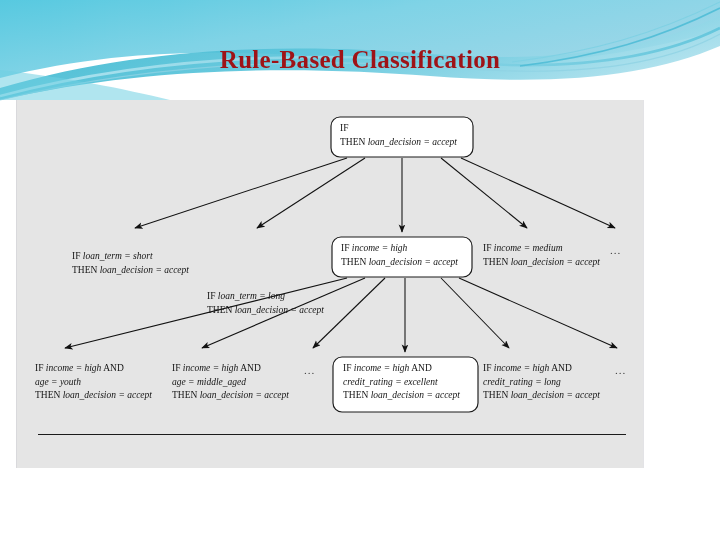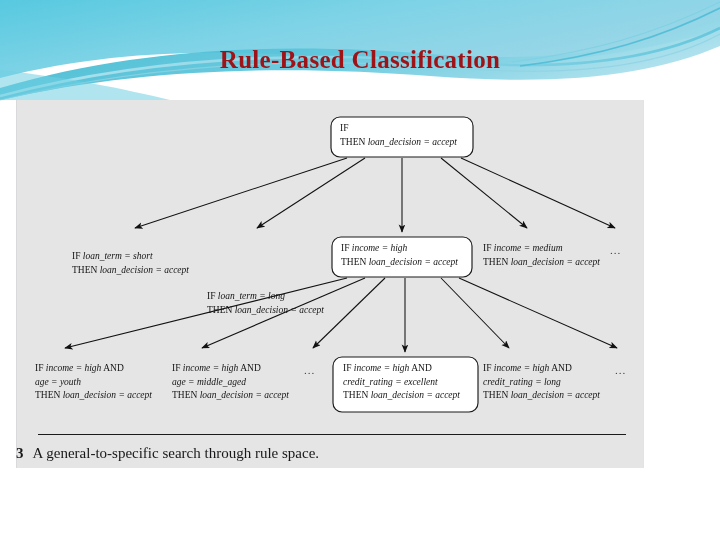--- a/index.html
+++ b/index.html
@@ -227,17 +227,14 @@
       <i>credit_rating = long</i><br>
       <span class="kw">THEN</span>
       <i>loan_decision = accept</i>
     </div>
 
     <div class="ellipsis" style="left:598px; top:264px;">...</div>
 
   </div>
 
   <div id="caption-rule"></div>
-  <div id="caption">
-    <span class="fignum">3</span><span>A general-to-specific search through rule space.</span>
-  </div>
 
 </div>
 
 </body></html>

